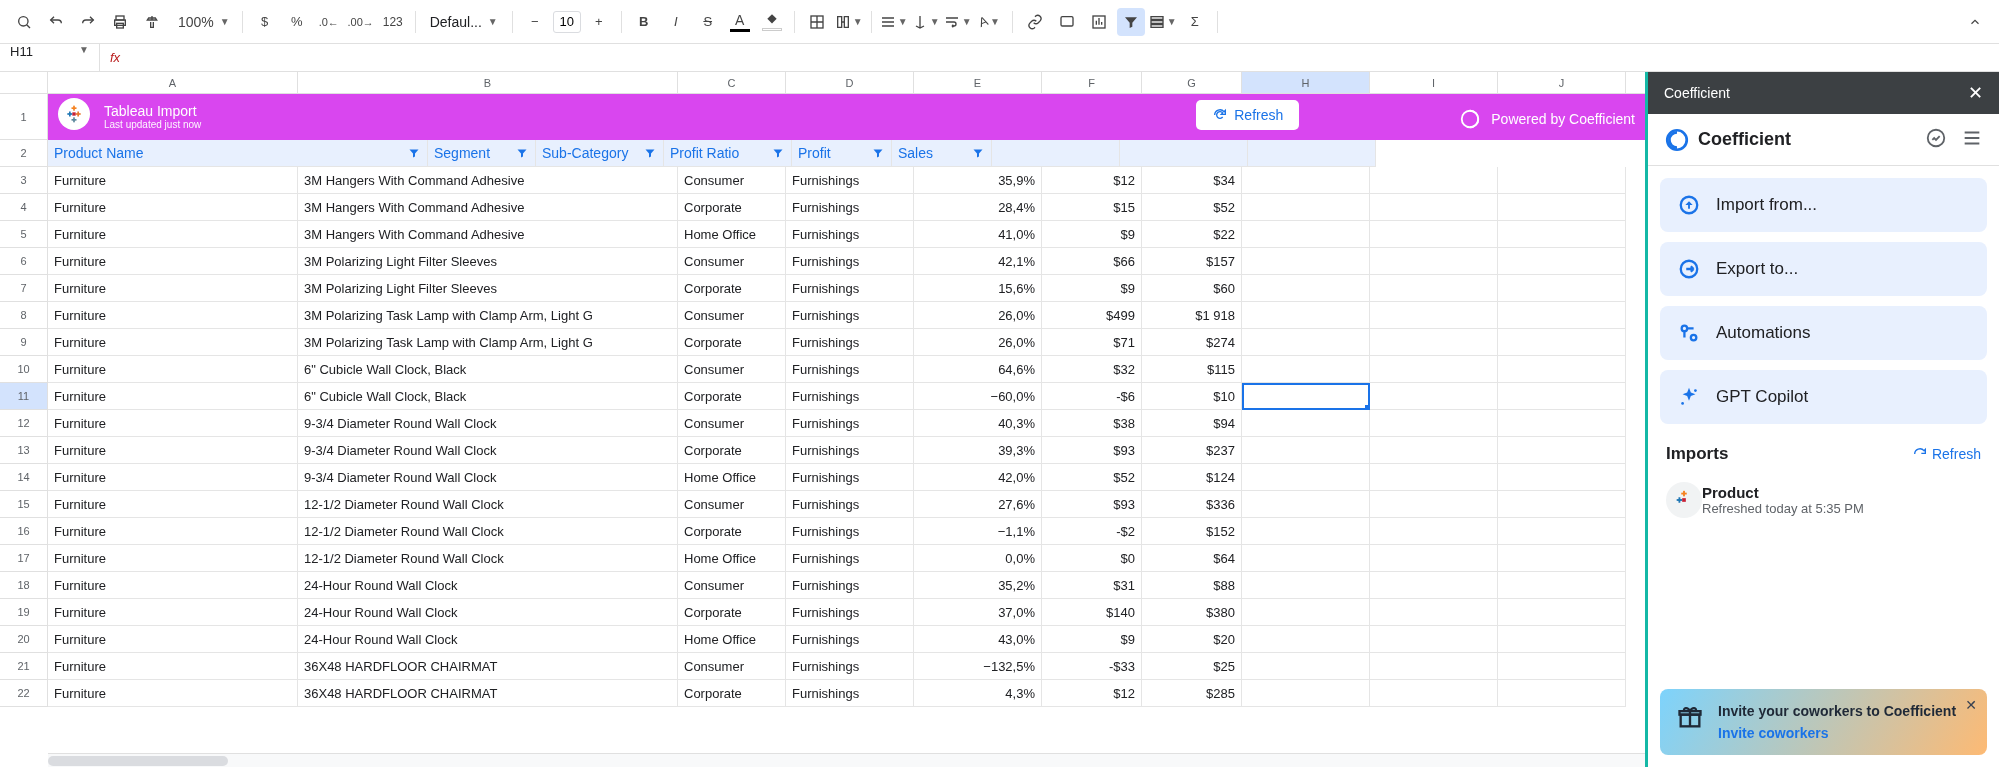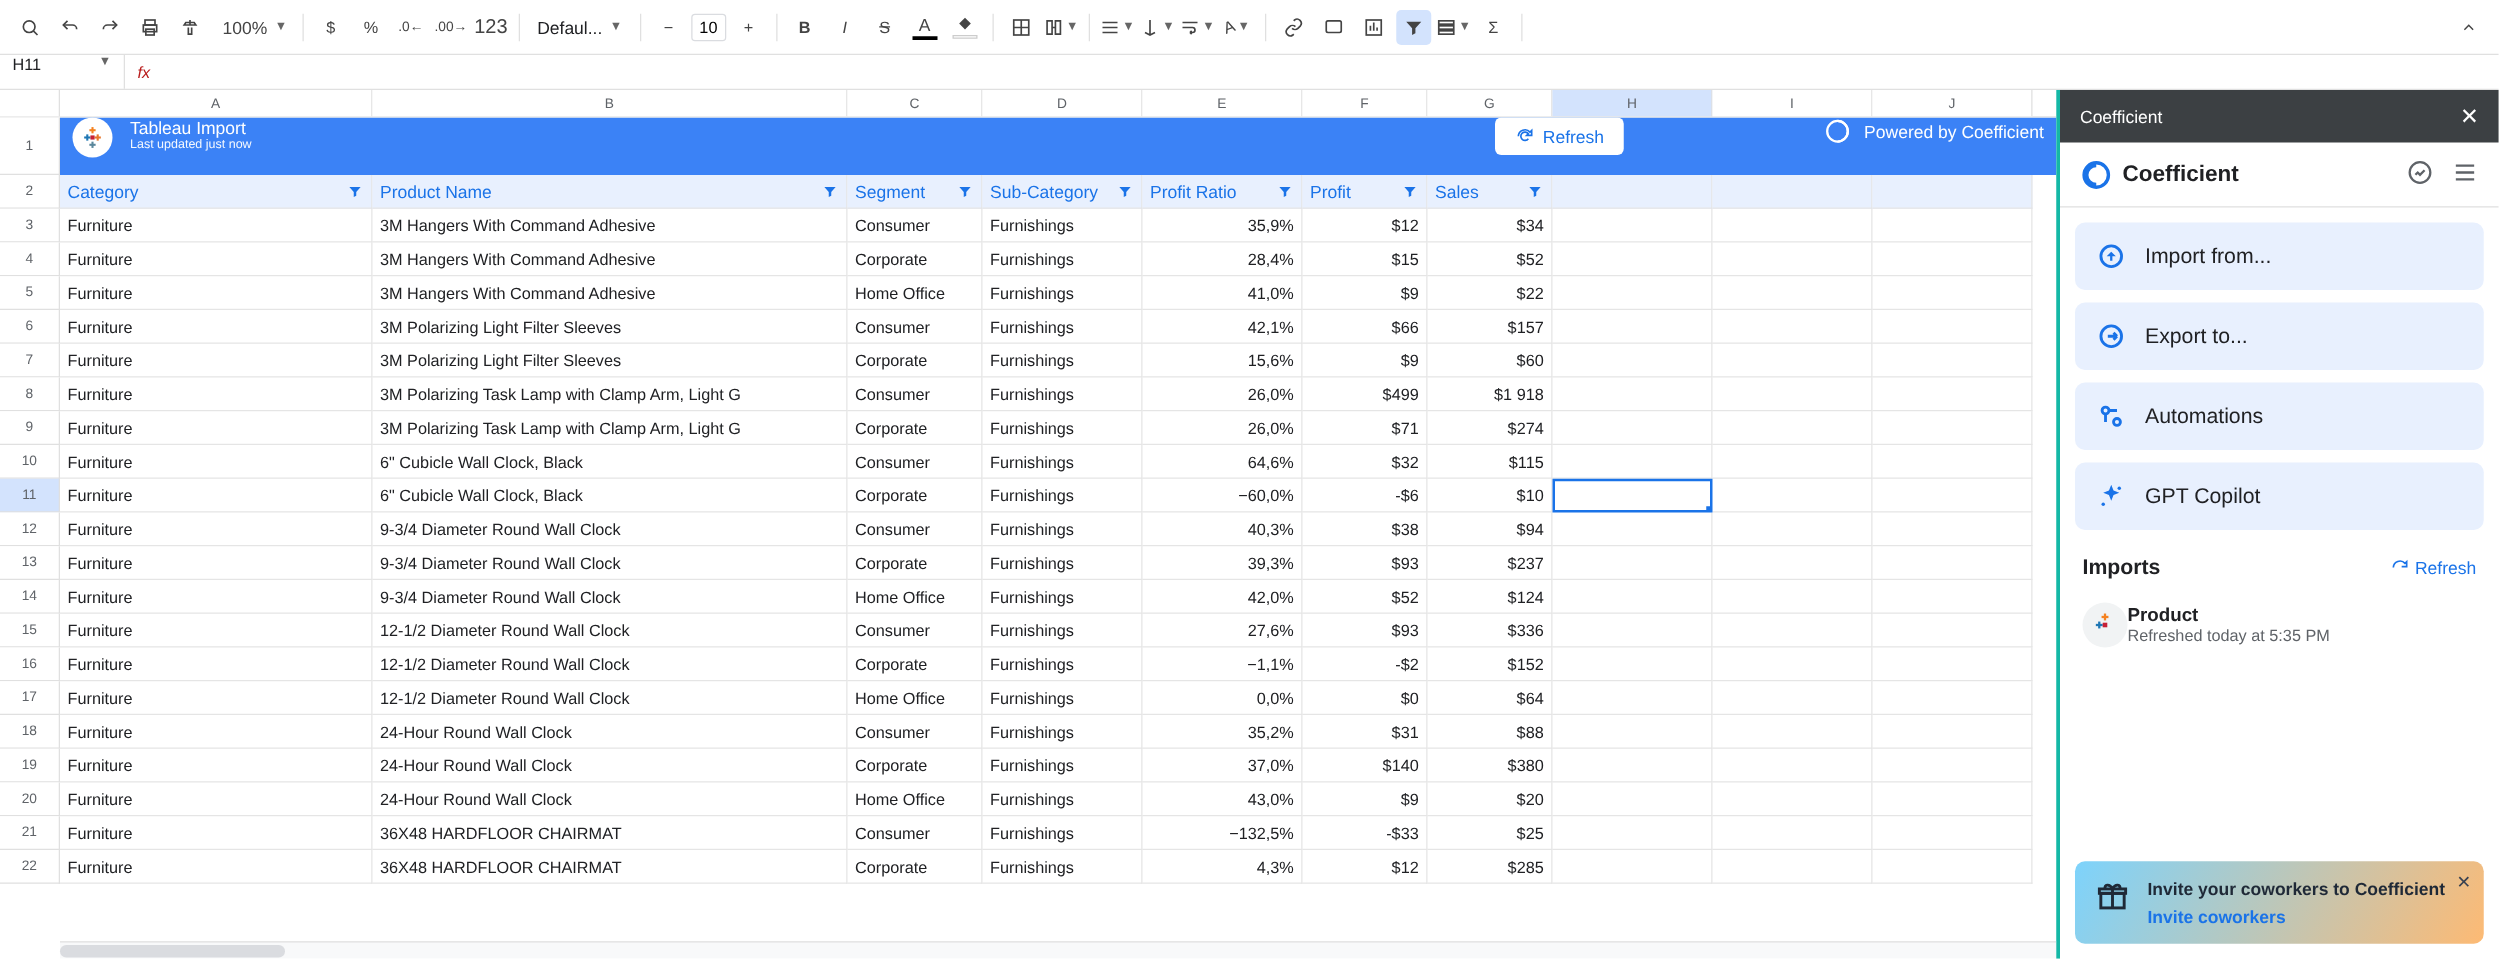--- a/index.html
+++ b/index.html
@@ -41,21 +41,21 @@
 .row { display: flex; height: 27px; }
 .row-h { width: 48px; display: flex; align-items: center; justify-content: center; font-size: 11px; color: #5f6368; border-right: 1px solid #e0e0e0; border-bottom: 1px solid #e0e0e0; background: #fff; }
 .row-h.sel { background: #d3e3fd; }
 .cell { border-right: 1px solid #e5e5e5; border-bottom: 1px solid #e5e5e5; display: flex; align-items: center; padding: 0 6px; font-size: 13px; overflow: hidden; white-space: nowrap; }
 .cell.num { justify-content: flex-end; }
 .cell.selected { border: 2px solid #1a73e8; position: relative; }
 .cell.selected::after { content: ''; position: absolute; right: -3px; bottom: -3px; width: 6px; height: 6px; background: #1a73e8; }
 
 
 .banner-row { height: 46px; }
-.banner-cell { background: #3b82f6; color: #fff; display: flex; align-items: flex-start; padding: 0 10px; flex: 1; border: none; }
+.banner-cell { background: #d946ef; color: #fff; display: flex; align-items: flex-end; padding: 10px 10px; flex: 1; border: none; }
 .banner-logo { width: 32px; height: 32px; background: #fff; border-radius: 50%; margin-right: 14px; display: flex; align-items: center; justify-content: center; }
 .banner-logo svg { width: 20px; height: 20px; }
 .banner-text { flex: 1; }
 .banner-title { font-size: 14px; font-weight: 500; }
 .banner-sub { font-size: 10px; opacity: 0.95; }
 .refresh-btn { background: #fff; color: #1a73e8; border-radius: 5px; padding: 7px 16px; display: flex; align-items: center; gap: 6px; font-weight: 500; font-size: 14px; cursor: pointer; }
 .powered { display: flex; align-items: center; gap: 10px; margin-left: 160px; font-size: 14px; }
 
 
 .hdr-row .cell { background: #e8f0fe; color: #1a73e8; font-weight: 500; font-size: 14px; justify-content: space-between; }
@@ -122,21 +122,21 @@
     </div>
   <div class="tool-btn" style="width:auto;padding:0 4px;">
       <span class="zoom-text">100%</span>
       <span class="chevron">▼</span>
     </div>
   <div class="tool-sep"></div>
   <div class="tool-btn">$</div>
   <div class="tool-btn">%</div>
   <div class="tool-btn" style="font-size:11px;">.0←</div>
   <div class="tool-btn" style="font-size:11px;">.00→</div>
-  <div class="tool-btn" style="font-size:16px;">123</div>
+  <div class="tool-btn" style="font-size:12px;">123</div>
   <div class="tool-sep"></div>
   <div class="font-select">
       <span>Defaul...</span>
       <span class="chevron" style="margin-left:auto;">▼</span>
     </div>
   <div class="tool-sep"></div>
   <div class="tool-btn">−</div>
   <input class="size-input" value="10" style="">
   <div class="tool-btn">+</div>
   <div class="tool-sep"></div>
@@ -302,26 +302,20 @@
                 <circle cx="12" cy="12" r="9"></circle>
                 <path d="M12 3a9 9 0 010 18"></path>
               </svg>
             <span>Powered by Coefficient</span>
           </div>
         </div>
       </div>
 
       <div class="row hdr-row">
         <div class="row-h">2</div>
-        <div class="cell col-A">
-            <span>Category</span>
-            <svg class="filter-icon" viewBox="0 0 24 24" fill="#1a73e8">
-              <path d="M3 5h18l-7 8v6l-4 2v-8z"></path>
-            </svg>
-          </div>
         <div class="cell col-B">
             <span>Product Name</span>
             <svg class="filter-icon" viewBox="0 0 24 24" fill="#1a73e8">
               <path d="M3 5h18l-7 8v6l-4 2v-8z"></path>
             </svg>
           </div>
         <div class="cell col-C">
             <span>Segment</span>
             <svg class="filter-icon" viewBox="0 0 24 24" fill="#1a73e8">
               <path d="M3 5h18l-7 8v6l-4 2v-8z"></path>

